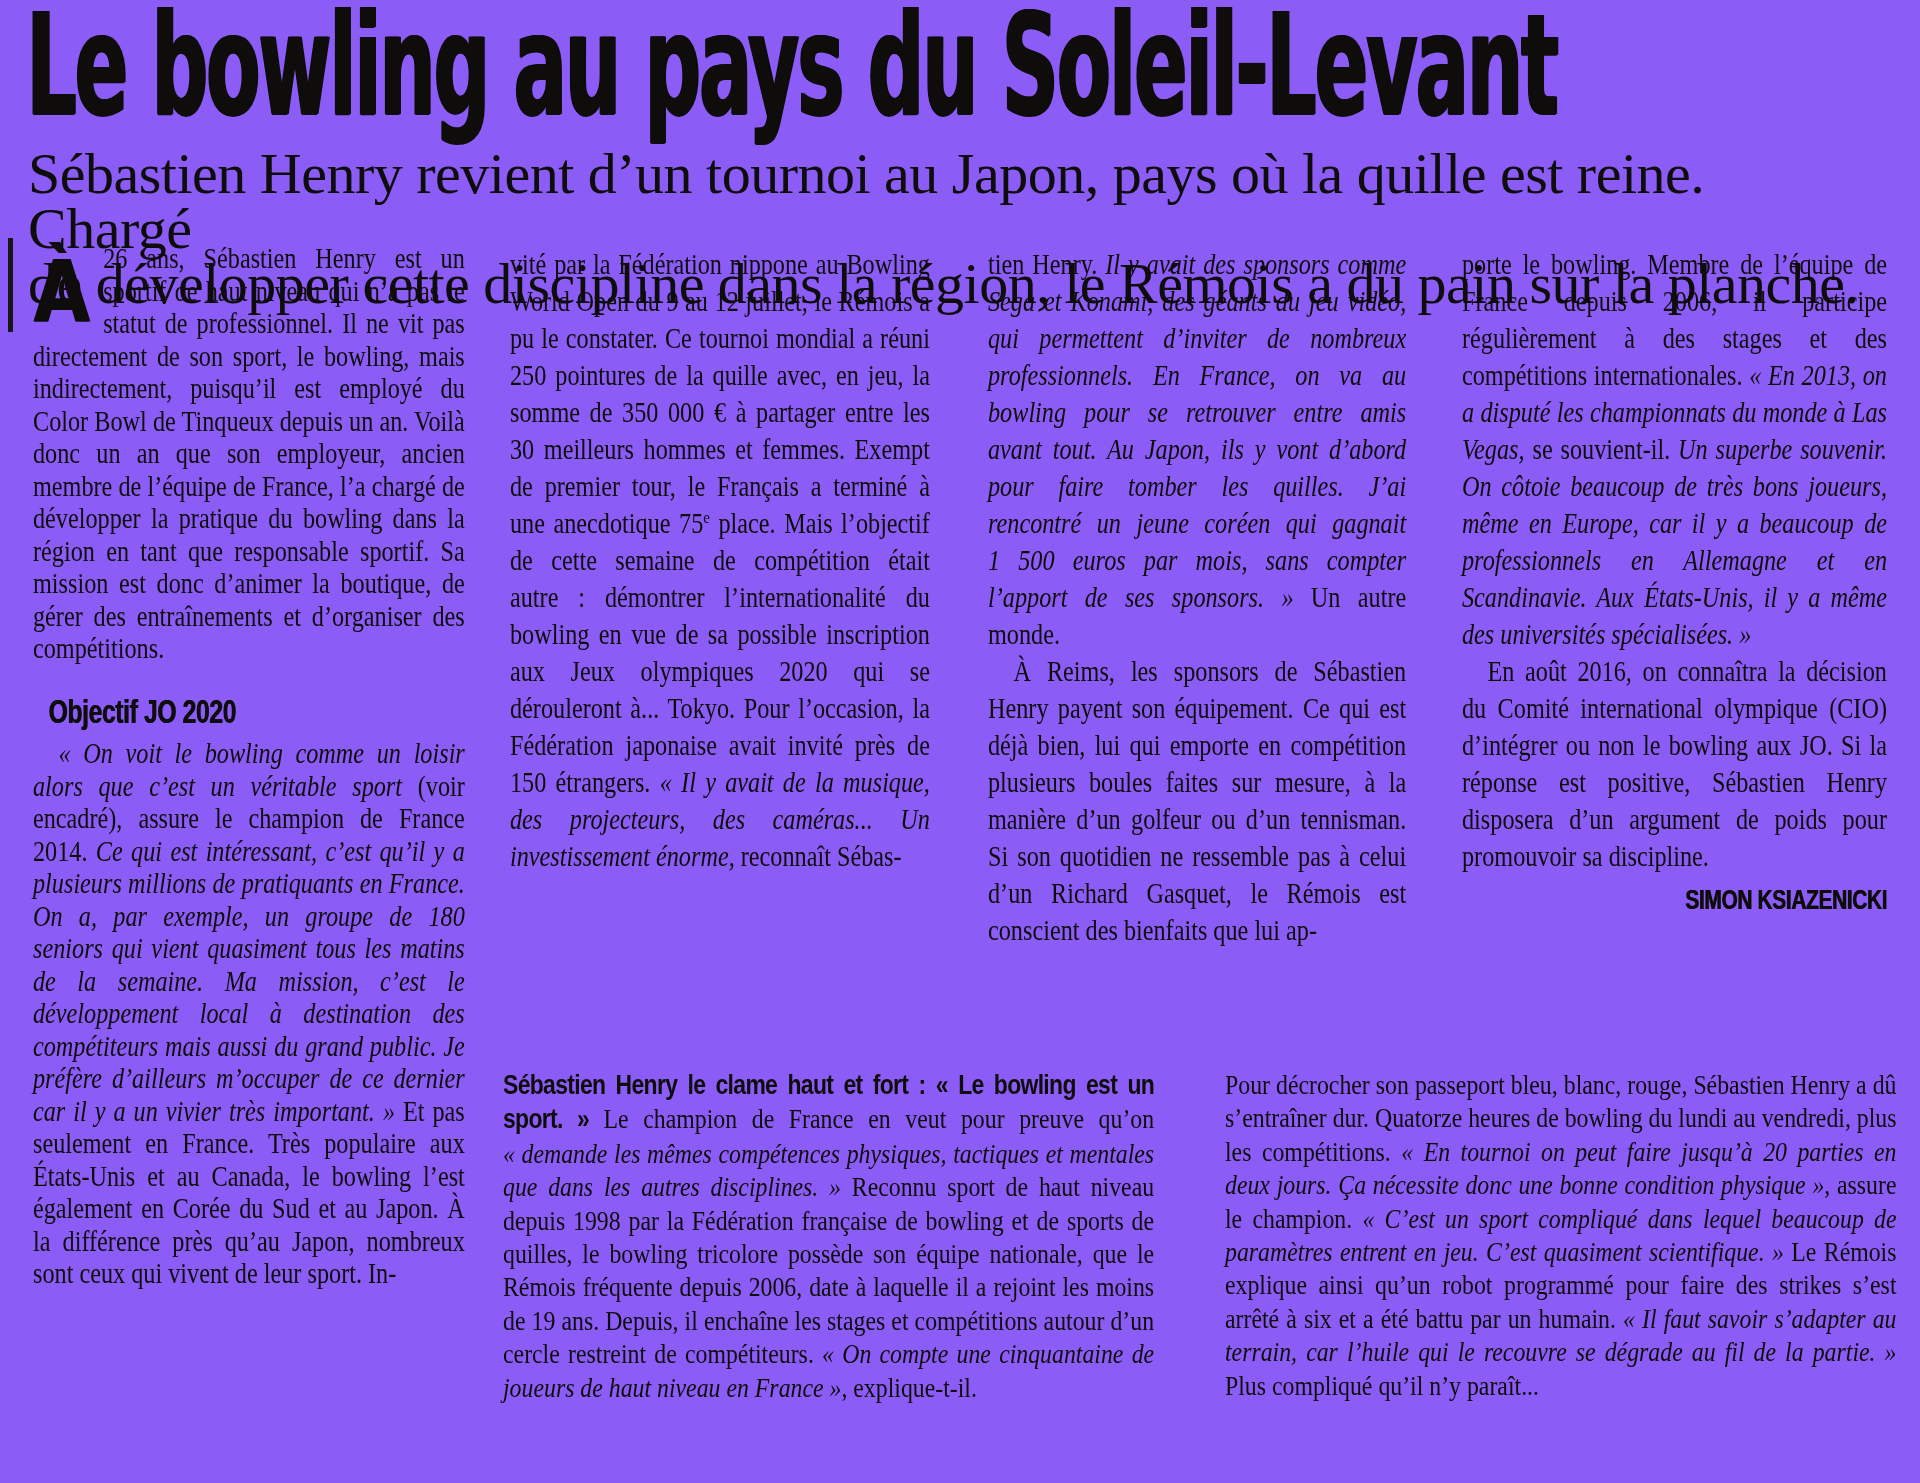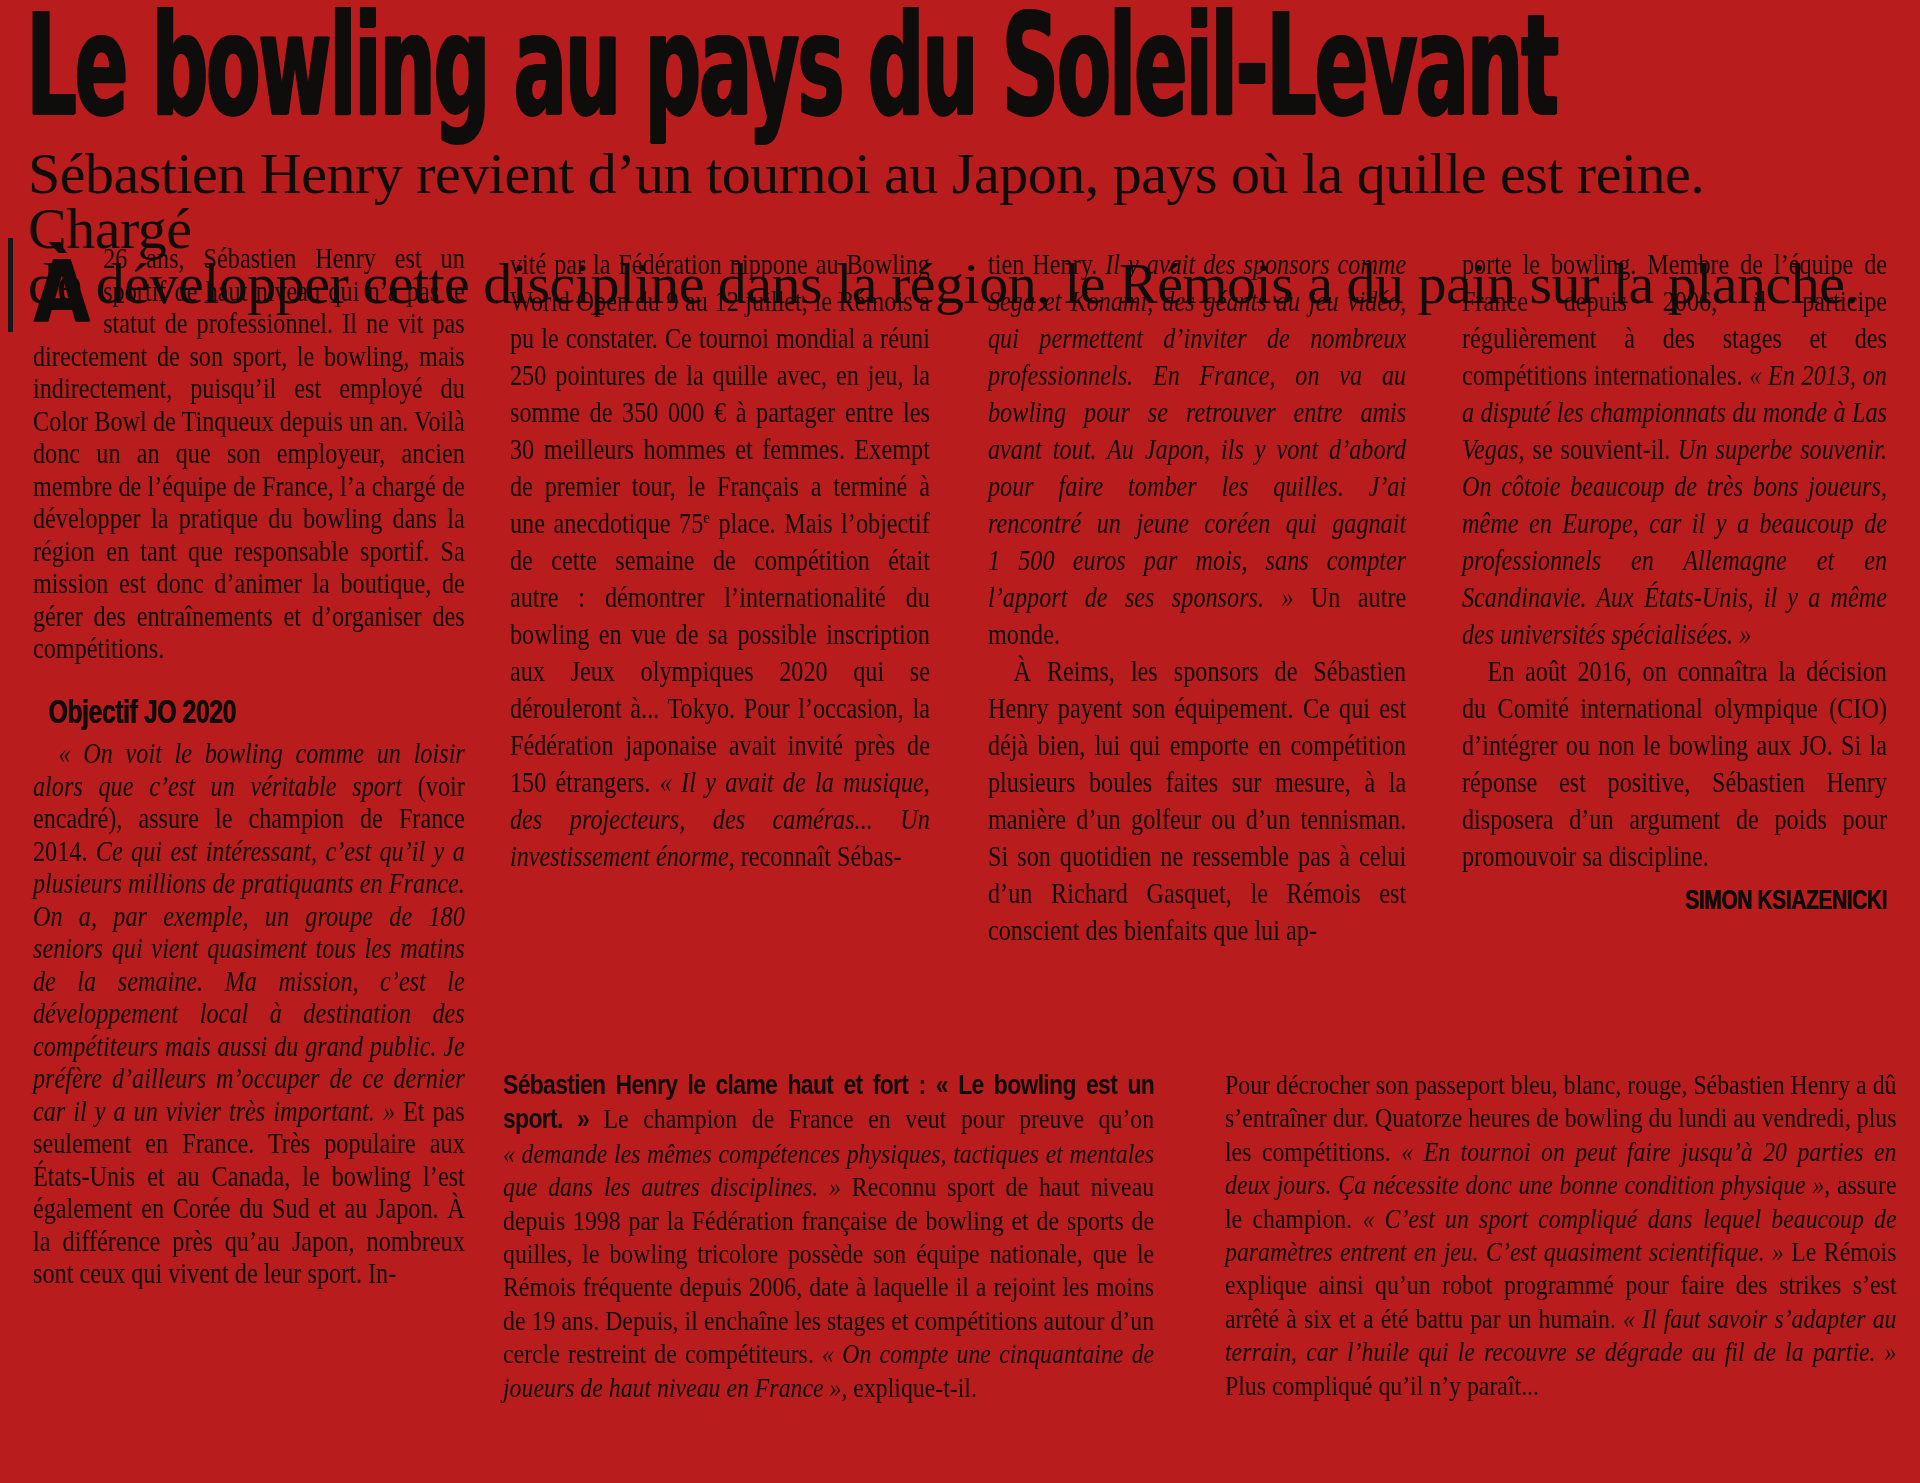--- a/index.html
+++ b/index.html
@@ -1,17 +1,17 @@
 <!DOCTYPE html>
 <html><head>
 <meta charset="utf-8">
 <style>
   html,body{margin:0;padding:0;overflow:hidden;}
   body{width:1920px;height:1483px;background:#e9e7e2;}
-  .page{position:relative;width:1920px;height:1483px;background:#b91c1c;color:#0e0d0b;
+  .page{position:relative;width:1920px;height:1483px;background:#8b5cf6;color:#0e0d0b;
         font-family:"Liberation Serif",serif;overflow:hidden;}
   
   .hl1wrap{position:absolute;left:26px;top:0;width:1920px;height:150px;}
   .hl1{display:inline-block;white-space:nowrap;font-family:"DejaVu Sans","Liberation Sans",sans-serif;
        font-weight:bold;font-size:110px;line-height:140px;letter-spacing:-3px;
        transform:scale(0.72,1.28);transform-origin:0 62%;
        text-shadow:2px 0 currentColor,-1px 0 currentColor,0 1px currentColor;}
   .hl2wrap{position:absolute;left:500px;top:946px;width:1420px;height:120px;}
   .hl2{display:inline-block;white-space:nowrap;font-family:"DejaVu Sans","Liberation Sans",sans-serif;
        font-weight:bold;font-size:82px;line-height:118px;letter-spacing:-2px;

